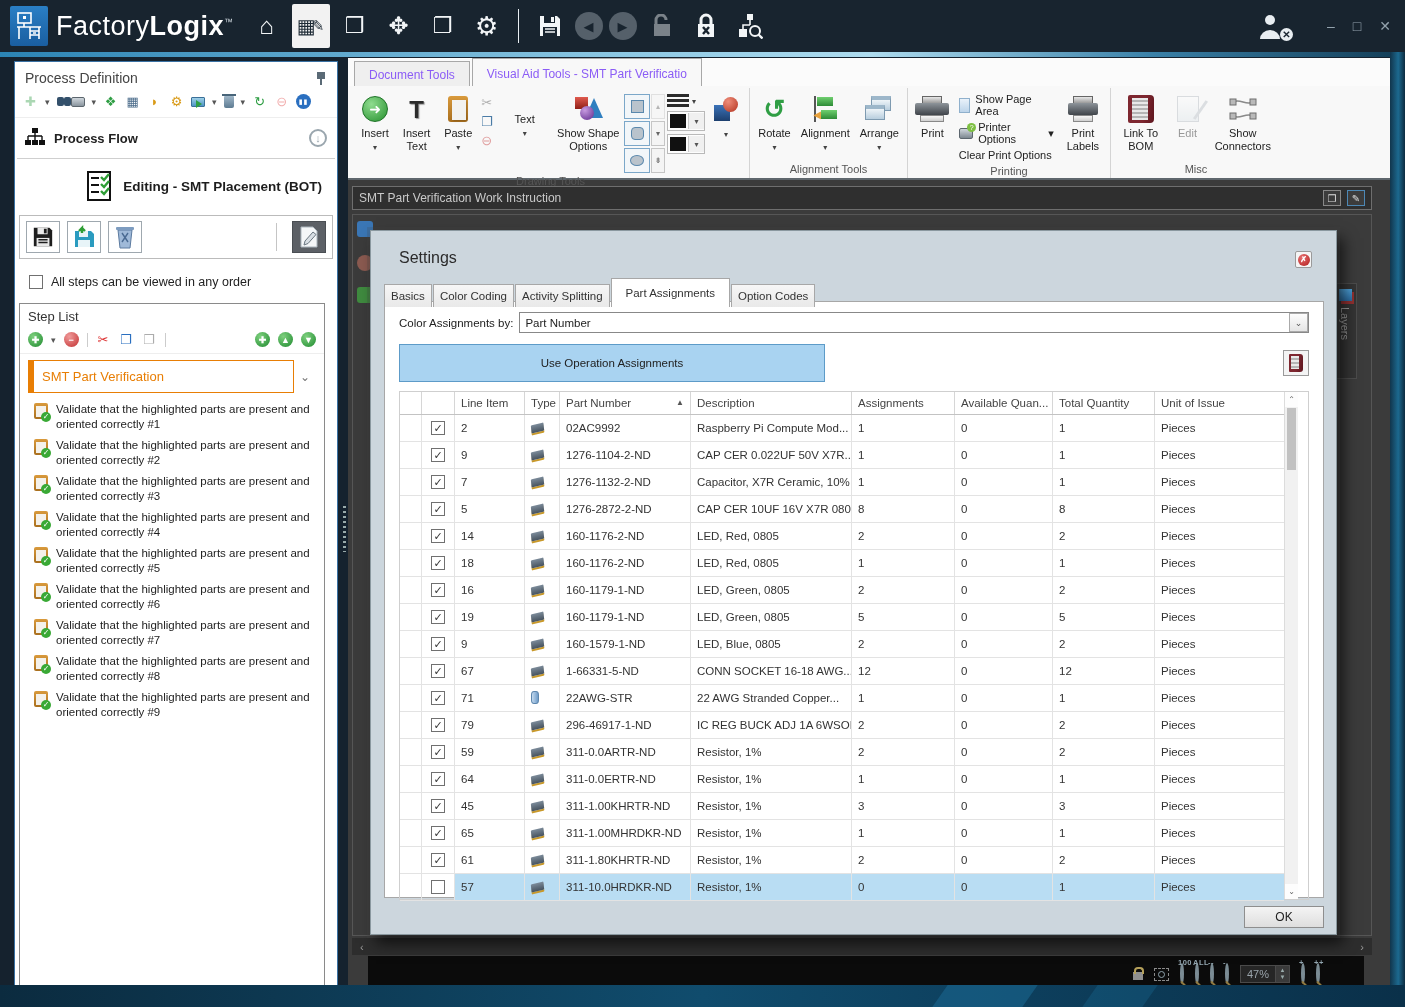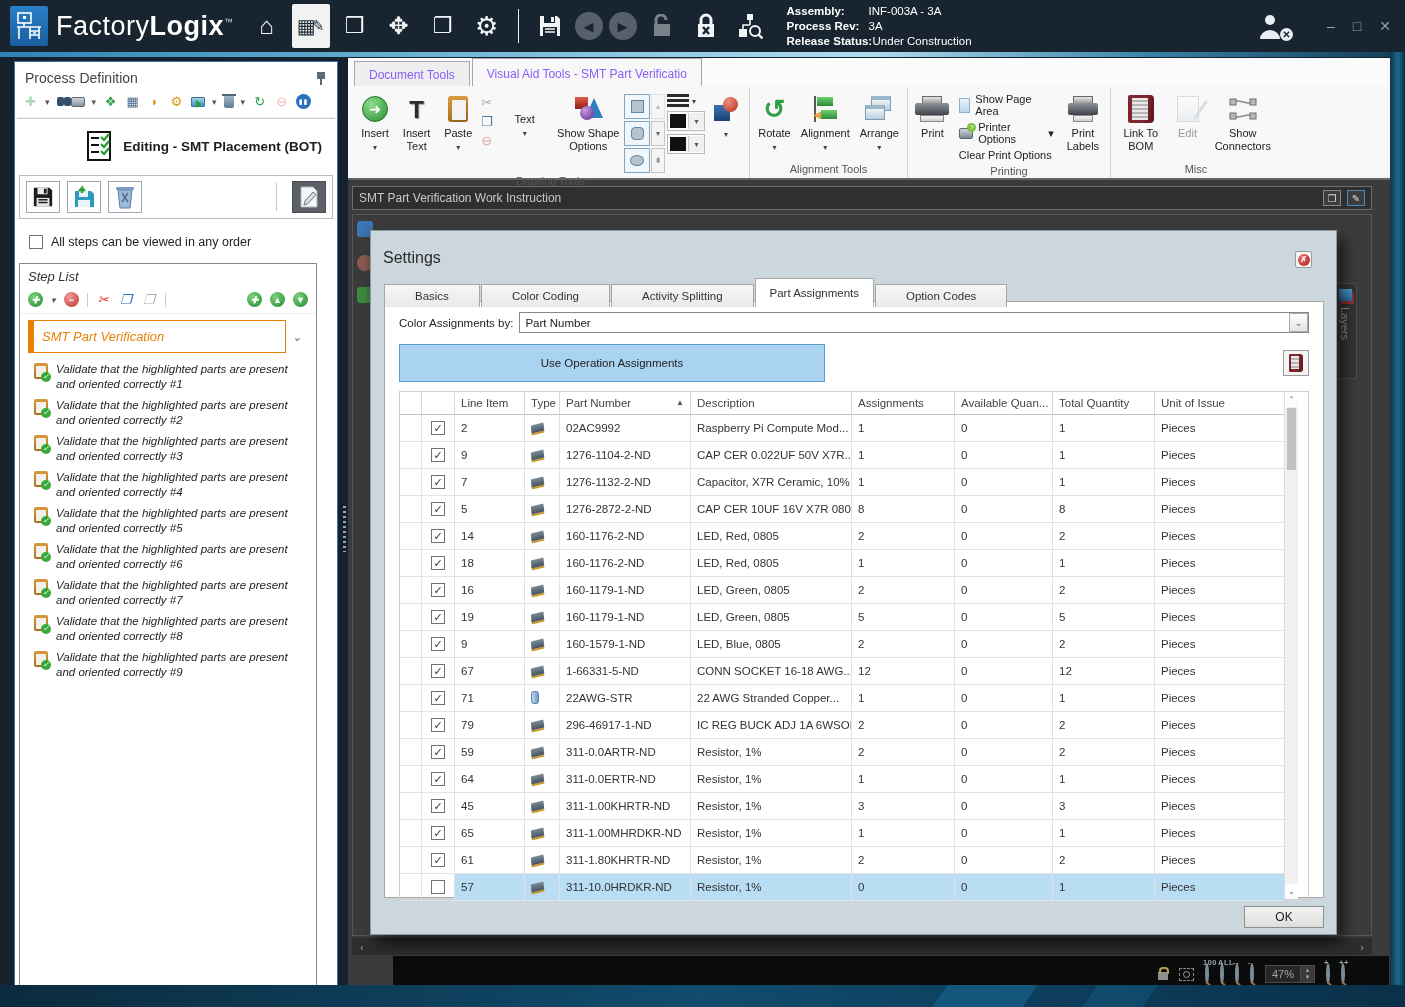--- a/index.html
+++ b/index.html
@@ -52,21 +52,21 @@
   .lp-divider{height:1px;background:#cfcfcf;margin:0 2px;}
   .lp-editing{display:flex;align-items:center;gap:10px;padding:12px 15px;justify-content:flex-end;}
   .lp-editing .lbl{font-weight:700;font-size:13.5px;color:#1d1d1d;}
   .lp-btnrow{border:1px solid #bbb;margin:2px 4px;padding:5px 6px;display:flex;align-items:center;gap:7px;}
   .sq-btn{width:34px;height:32px;border:1px solid #9fa8af;background:#fff;display:flex;align-items:center;justify-content:center;}
   .sq-btn.dark{background:#5c6066;border-color:#4a4e53;margin-left:auto;}
   .btn-sep{width:1px;height:28px;background:#c5c5c5;margin-left:auto;}
   .sq-btn.dark{margin-left:8px;}
   .lp-check{display:flex;align-items:center;gap:8px;padding:14px 10px 10px 14px;font-size:12.5px;color:#222;}
   .cbx{width:14px;height:14px;border:1px solid #707070;background:#fff;}
-  .steps-box{border:1px solid #8a8a8a;margin:4px 20px 4px 4px;flex:1;display:flex;flex-direction:column;overflow:hidden;font-style:italic;}
+  .steps-box{border:1px solid #8a8a8a;margin:4px 12px 4px 4px;flex:1;display:flex;flex-direction:column;overflow:hidden;}
   .steps-title{font-size:13px;color:#333;padding:5px 8px;}
   .steps-tools{display:flex;align-items:center;gap:8px;padding:3px 8px 6px 8px;border-bottom:1px solid #eee;}
   .gcirc{width:15px;height:15px;border-radius:50%;display:inline-flex;align-items:center;justify-content:center;font-size:9px;color:#fff;font-weight:700;}
   .gcirc.green{background:radial-gradient(circle at 35% 30%,#7ed07e,#1f8a2f);}
   .gcirc.red{background:radial-gradient(circle at 35% 30%,#f09a9a,#c23030);}
   .tool-sep{width:1px;height:14px;background:#ccc;}
   .spacer{flex:1;}
   .sel-step{display:flex;align-items:center;margin:6px 8px 2px 8px;}
   .sel-box{flex:1;border:1px solid #e87e04;border-left:6px solid #e87e04;background:#fff;color:#e87e04;font-size:13px;padding:8px 8px;}
   .sel-chev{color:#777;font-size:12px;padding:0 6px;}
@@ -151,45 +151,45 @@
   .workbar{position:absolute;left:4px;top:128px;width:1020px;height:24px;background:#2f2f2f;border:1px solid #6e6e6e;display:flex;align-items:center;color:#c9c9c9;font-size:12px;padding:0 6px;}
   .wb-icons{margin-left:auto;display:flex;gap:6px;}
   .wb-ic{width:18px;height:16px;border:1px solid #888;background:#3c3c3c;color:#ddd;font-size:10px;display:flex;align-items:center;justify-content:center;}
   .wb-ic.blue{border-color:#4d88b5;}
   .canvas{position:absolute;left:4px;top:156px;width:1020px;height:722px;background:#3b3b3b;border:1px solid #565656;}
   .ghost{position:absolute;width:16px;height:16px;border-radius:3px;}
   .layers-tab{position:absolute;right:14px;top:68px;width:24px;height:96px;background:#343434;border:1px solid #4c4c4c;display:flex;flex-direction:column;align-items:center;padding-top:5px;gap:6px;}
   .layers-ic{width:13px;height:12px;background:linear-gradient(#4d9fd6,#2a6a9e);box-shadow:2px 3px 0 #8f3030;}
   .layers-lbl{writing-mode:vertical-rl;color:#9a9a9a;font-size:11px;}
   .hscroll{position:absolute;left:4px;top:880px;width:1020px;height:17px;background:#2d2d2d;display:flex;align-items:center;justify-content:space-between;color:#9a9a9a;font-size:11px;padding:0 8px;}
-  .statusbar{position:absolute;left:45px;top:898px;width:996px;height:36px;background:#0b0b0b;display:flex;align-items:center;justify-content:flex-end;gap:11px;padding-right:44px;}
+  .statusbar{position:absolute;left:20px;top:898px;width:996px;height:36px;background:#0b0b0b;display:flex;align-items:center;justify-content:flex-end;gap:11px;padding-right:44px;}
   .mag{width:12px;height:12px;border:2px solid #8fa3ad;border-radius:50%;position:relative;opacity:.85;}
   .mag::after{content:"";position:absolute;width:7px;height:2px;background:#a88d4a;transform:rotate(45deg);bottom:-3px;right:-5px;}
   .magwrap{position:relative;}
   .maglab{position:absolute;top:-7px;left:-2px;font-size:7.5px;font-weight:700;color:#93a6b0;letter-spacing:.5px;}
   .zoombox{display:flex;align-items:center;border:1px solid #4a4a4a;background:#262626;height:18px;}
   .zoomval{color:#9aa4ab;font-size:11px;padding:0 6px;}
   .spin{width:14px;height:16px;background:#3a3a3a;border-left:1px solid #4a4a4a;color:#9aa;display:flex;flex-direction:column;align-items:center;justify-content:center;font-size:6px;line-height:7px;}
   .locksm{width:10px;height:8px;background:#8f8f8f;position:relative;margin-top:4px;}
   .locksm::before{content:"";position:absolute;left:1px;top:-5px;width:6px;height:5px;border:2px solid #b5a05a;border-bottom:none;border-radius:4px 4px 0 0;}
   .marquee{width:15px;height:13px;border:1px dashed #8a8a8a;display:flex;align-items:center;justify-content:center;}
   .marquee .m{width:7px;height:7px;border:1.5px solid #8fa3ad;border-radius:50%;}
 
   
   .right-strip{position:absolute;right:0;top:52px;width:15px;height:933px;background:linear-gradient(90deg,#11354c,#1c6License:#1c698f);background:linear-gradient(90deg,#11354c,#1c698f 55%,#0d2c40);}
   .bottom-bar{position:absolute;left:0;bottom:0;width:1405px;height:22px;background:linear-gradient(90deg,#0b2b3f,#104c6d 50%,#0d3f5d 72%,#0a3049);overflow:hidden;}
   .bottom-bar .streak{position:absolute;top:0;height:22px;width:90px;background:#1b6a93;transform:skewX(-35deg);opacity:.55;}
 
   
   .dialog{position:absolute;left:370px;top:230px;width:967px;height:705px;background:#ccd6dd;border:1px solid #8a989f;box-shadow:0 0 0 3px #4443,6px 8px 14px #000a;}
-  .dlg-title{position:absolute;left:12px;top:18px;font-size:16px;color:#2b2b2b;}
+  .dlg-title{position:absolute;left:28px;top:18px;font-size:16px;color:#2b2b2b;}
   .dlg-close{position:absolute;right:24px;top:20px;width:17px;height:17px;background:#f5f5f5;border:1px solid #9a9a9a;border-radius:2px;display:flex;align-items:center;justify-content:center;}
   .dlg-close .x{width:12px;height:12px;border-radius:50%;background:radial-gradient(circle at 35% 30%,#e87070,#b01c1c);color:#fff;font-size:8px;line-height:12px;text-align:center;font-weight:700;}
   .dlg-tabs{position:absolute;left:13px;top:47px;display:flex;align-items:flex-end;z-index:3;}
-  .dtab{padding:5px 30px;border:1px solid #a7a7a7;border-bottom:none;background:linear-gradient(#f6f6f6,#e9e9e9);font-size:11.5px;color:#333;margin-right:1px;}
+  .dtab{padding:5px 6px;border:1px solid #a7a7a7;border-bottom:none;background:linear-gradient(#f6f6f6,#e9e9e9);font-size:11.5px;color:#333;margin-right:1px;}
   .dtab.active{background:#fff;padding:8px 14px;position:relative;}
   .dlg-content{position:absolute;left:13px;top:70px;width:940px;height:597px;background:#fff;border:1px solid #a7a7a7;padding:10px 14px;}
   .ca-row{display:flex;align-items:center;gap:6px;}
   .ca-label{font-size:11.5px;color:#222;white-space:nowrap;}
   .ca-select{flex:1;height:21px;border:1px solid #888;display:flex;align-items:center;background:#fff;}
   .ca-select .val{flex:1;font-size:11.5px;color:#222;padding-left:5px;}
   .ca-select .chev{width:19px;height:19px;border:1px solid #aaa;background:linear-gradient(#fdfdfd,#e5e5e5);color:#555;font-size:9px;display:flex;align-items:center;justify-content:center;margin-right:0px;}
   .assign-btns{display:flex;align-items:center;margin-top:11px;gap:22px;}
   .abtn{height:38px;font-size:11.5px;color:#222;display:flex;align-items:center;justify-content:center;border:1px solid #9a9a9a;background:#fff;}
   .abtn.blue{width:426px;background:#a9d3f1;border-color:#5d9bc8;}
@@ -284,34 +284,20 @@
       <svg width="26" height="26" viewBox="0 0 26 26">
           <rect x="10" y="1" width="6" height="6" fill="#f2f5f7"></rect>
           <path d="M13 7 v5 M13 12 h-7 v4" stroke="#f2f5f7" stroke-width="1.6" fill="none"></path>
           <rect x="2" y="16" width="8" height="8" fill="#f2f5f7"></rect>
           <circle cx="18" cy="18" r="5" fill="none" stroke="#f2f5f7" stroke-width="2"></circle>
           <path d="M21.5 21.5 l4 4" stroke="#f2f5f7" stroke-width="2.4"></path>
         </svg>
     </div>
   </div>
 
-  <div class="asm">
-    <div class="row">
-        <span class="lab">Assembly:</span>
-        <span>INF-003A - 3A</span>
-      </div>
-    <div class="row">
-        <span class="lab">Process Rev:</span>
-        <span>3A</span>
-      </div>
-    <div class="row">
-        <span class="lab" style="width:86px;">Release Status:</span>
-        <span>Under Construction</span>
-      </div>
-  </div>
 
   <div class="winctl">
     <div class="person">
       <svg width="26" height="26" viewBox="0 0 26 26">
           <circle cx="13" cy="7" r="5" fill="#e8edf1"></circle>
           <path d="M3 26 a10 9 0 0 1 20 0 z" fill="#e8edf1"></path>
         </svg>
       <span class="badge">✕</span>
     </div>
     <span>–</span>
@@ -336,20 +322,31 @@
     <span class="mi" style="color:#4a6b8a">▦</span>
     <span class="mi gold">◗</span>
     <span class="mi gold">⚙</span>
     <span class="folder-mi"></span>
     <span class="caret">▾</span>
     <span class="trash-mi"></span>
     <span class="caret">▾</span>
     <span class="mi green">↻</span>
     <span class="mi red dim">⊖</span>
     <span class="pause-mi">▮▮</span>
+  </div>
+  <div class="lp-flow">
+    <svg class="org" viewBox="0 0 20 20">
+        <rect x="7" y="0" width="6" height="5" fill="#111"></rect>
+        <path d="M10 5 v3 M3 8 h14 M3 8 v4 M10 8 v4 M17 8 v4" stroke="#111" stroke-width="1.4" fill="none"></path>
+        <rect x="0" y="12" width="6" height="5" fill="#111"></rect>
+        <rect x="7" y="12" width="6" height="5" fill="#111"></rect>
+        <rect x="14" y="12" width="6" height="5" fill="#111"></rect>
+      </svg>
+    <span class="lbl">Process Flow</span>
+    <span class="circ-down">↓</span>
   </div>
   <div class="lp-divider"></div>
   <div class="lp-editing">
     <svg width="26" height="30" viewBox="0 0 26 30">
         <rect x="1" y="1" width="22" height="28" fill="#fff" stroke="#111" stroke-width="2"></rect>
         <path d="M4 7 h8 M4 14 h8 M4 21 h8" stroke="#111" stroke-width="2"></path>
         <path d="M14 6 l3 3 l5 -6 M14 13 l3 3 l5 -6 M14 20 l3 3 l5 -6" stroke="#2e9e35" stroke-width="2.4" fill="none"></path>
       </svg>
     <span class="lbl">Editing - SMT Placement (BOT)</span>
   </div>

